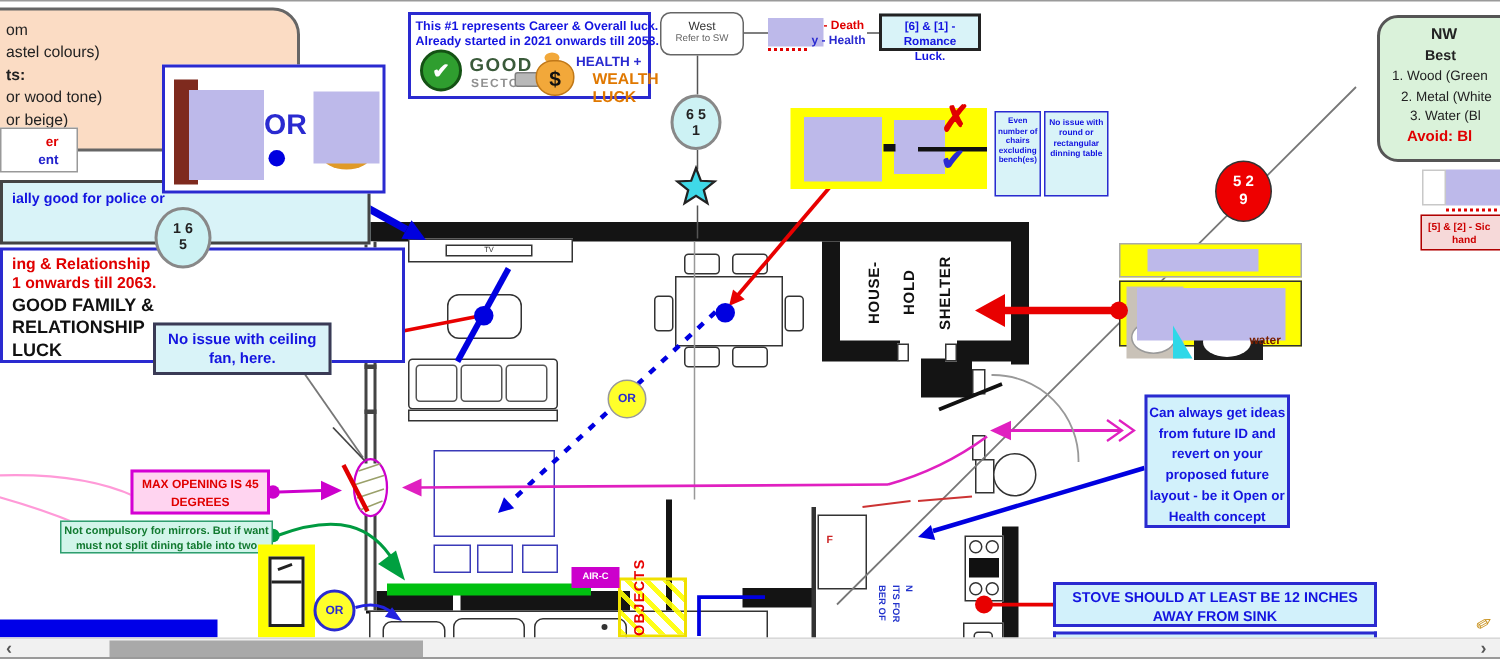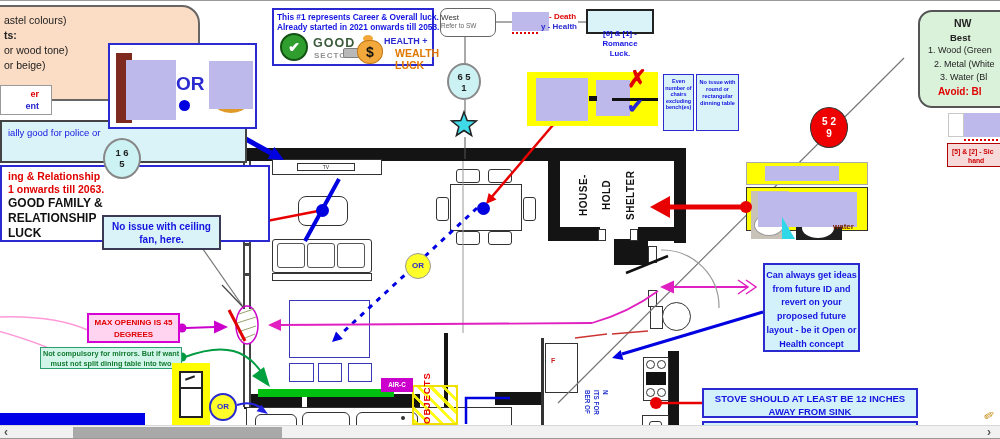--- a/index.html
+++ b/index.html
@@ -176,32 +176,33 @@
     <line x1="222" y1="284" x2="243" y2="306" stroke="#444" stroke-width="1.2"></line>
 
     <path d="M 661,249 A 57,57 0 0 1 719,307" fill="none" stroke="#999" stroke-width="1.2"></path>
     <line x1="626" y1="272" x2="668" y2="255" stroke="#111" stroke-width="2.5"></line>
 
     <polygon points="157,167 160.9,177.6 172.2,178.1 163.4,185.1 166.4,195.9 157,189.7 147.6,195.9 150.6,185.1 141.8,178.1 153.1,177.6" fill="#3fd9e8" stroke="#222" stroke-width="1.5"></polygon>
     <polygon points="464,111 467.2,119.5 476.4,120 469.2,125.7 471.6,134.5 464,129.5 456.4,134.5 458.8,125.7 451.6,120 460.8,119.5" fill="#3fd9e8" stroke="#222" stroke-width="1.5"></polygon>
   </svg>
 
   <div class="a" style="left:-42px;top:4px;width:242px;height:96px;background:#fbdcc4;border:2px solid #666;border-radius:18px;z-index:10;padding:6px 8px 0 44px;font-size:10.5px;color:#222;line-height:15px">
+    <span class="ln">om</span>
     <span class="ln">astel colours)</span>
     <span class="ln b">ts:</span>
     <span class="ln">or wood tone)</span>
     <span class="ln">or beige)</span>
   </div>
 
   <div class="a" style="left:0;top:84px;width:52px;height:30px;background:#fff;border:1px solid #999;z-index:10;text-align:right;padding:2px 12px 0 0;font-size:9px;line-height:12px">
     <span class="ln b" style="color:#e00000">er</span>
     <span class="ln b" style="color:#2222cc">ent</span>
   </div>
 
-  <div class="a" style="left:0;top:119px;width:247px;height:43px;background:#d9f3f8;border:2px solid #444;z-index:10;padding:4px 0 0 6px;font-size:9.5px;font-weight:normal;color:#1414e0;line-height:13px;text-align:left">
+  <div class="a" style="left:0;top:119px;width:247px;height:43px;background:#d9f3f8;border:2px solid #444;z-index:10;padding:4px 0 0 6px;font-size:9.5px;font-weight:bold;color:#1414e0;line-height:13px;text-align:left">
     <span class="ln">ially good for police or</span>
   </div>
 
   <div class="a" style="left:0;top:164px;width:270px;height:77px;background:#fff;border:2px solid #2a2ad0;z-index:10;padding:3px 0 0 6px;text-align:left">
     <span class="ln b" style="font-size:10.5px;color:#e00000;line-height:13px">ing &amp; Relationship</span>
     <span class="ln b" style="font-size:10.5px;color:#e00000;line-height:13px">1 onwards till 2063.</span>
     <span class="ln b" style="font-size:12px;color:#111;line-height:15px">GOOD FAMILY &amp;</span>
     <span class="ln b" style="font-size:12px;color:#111;line-height:15px">RELATIONSHIP</span>
     <span class="ln b" style="font-size:12px;color:#111;line-height:15px">LUCK</span>
   </div>
@@ -232,34 +233,34 @@
     <span class="a b" style="left:39px;top:26px;font-size:12.5px;color:#3a5a3a;letter-spacing:1px">GOOD</span>
     <span class="a b" style="left:40px;top:41px;font-size:8px;color:#909090;letter-spacing:1px">SECTOR</span>
     <div class="a" style="left:69px;top:38px;width:17px;height:10px;background:#b8b8b8;border:1px solid #808080;border-radius:2px"></div>
     <div class="a" style="left:89px;top:25px;width:10px;height:7px;background:#f2a83a;border-radius:50%"></div>
     <div class="a" style="left:83px;top:30px;width:26px;height:24px;background:#f2a83a;border:1px solid #c07818;border-radius:45% 45% 50% 50%;text-align:center;font-size:14px;font-weight:bold;color:#111;line-height:22px"><span>$</span></div>
     <span class="a b nowrap" style="left:110px;top:26px;font-size:9px;color:#2a2ad0">HEALTH +</span>
     <span class="a b nowrap" style="left:121px;top:37px;font-size:10.5px;color:#e07800">WEALTH</span>
     <span class="a b nowrap" style="left:121px;top:49px;font-size:10.5px;color:#e07800">LUCK</span>
   </div>
 
-  <div class="a" style="left:440px;top:7px;width:56px;height:29px;background:#fff;border:1.5px solid #666;border-radius:7px;z-index:10;text-align:left">
+  <div class="a" style="left:440px;top:7px;width:56px;height:29px;background:#fff;border:1.5px solid #666;border-radius:7px;z-index:10;text-align:center">
     <span class="ln" style="font-size:8px;color:#333;margin-top:4px">West</span>
     <span class="ln" style="font-size:6.5px;color:#666">Refer to SW</span>
   </div>
   <div class="a" style="left:447px;top:62px;width:34px;height:37px;background:#cdf2f4;border:2px solid #888;border-radius:50%;z-index:10;text-align:center;padding-top:6px;font-size:9.5px;font-weight:bold;color:#222;line-height:11px">
     <span class="ln">6 5</span>
     <span class="ln">1</span>
   </div>
 
   <div class="a lav" style="left:512px;top:11px;width:37px;height:19px;z-index:10"></div>
   <div class="a" style="left:512px;top:31px;width:26px;height:0;border-bottom:2px dotted #e00000;z-index:10"></div>
   <span class="a b nowrap" style="left:549px;top:11px;font-size:8px;color:#e00000;z-index:10">- Death</span>
   <span class="a b nowrap" style="left:541px;top:20.5px;font-size:8px;color:#2a2ad0;z-index:10">y - Health</span>
-  <div class="a cyanbox" style="left:586px;top:8px;width:68px;height:25px;z-index:10;font-size:7.8px;line-height:10px;padding-top:18px;border-color:#222">
+  <div class="a cyanbox" style="left:586px;top:8px;width:68px;height:25px;z-index:10;font-size:7.8px;line-height:10px;padding-top:2px;border-color:#222">
     <span class="ln">[6] &amp; [1] - Romance</span>
     <span class="ln">Luck.</span>
   </div>
 
   <div class="a yel" style="left:527px;top:71px;width:131px;height:54px;z-index:10">
     <div class="a lav" style="left:9px;top:6px;width:52px;height:43px"></div>
     <div class="a lav" style="left:69px;top:8px;width:34px;height:36px"></div>
     <div class="a" style="left:62px;top:24px;width:8px;height:5px;background:#111"></div>
     <span class="a b" style="left:100px;top:-7px;font-size:24px;color:#e00000">✗</span>
     <div class="a" style="left:85px;top:26px;width:46px;height:3px;background:#111"></div>

